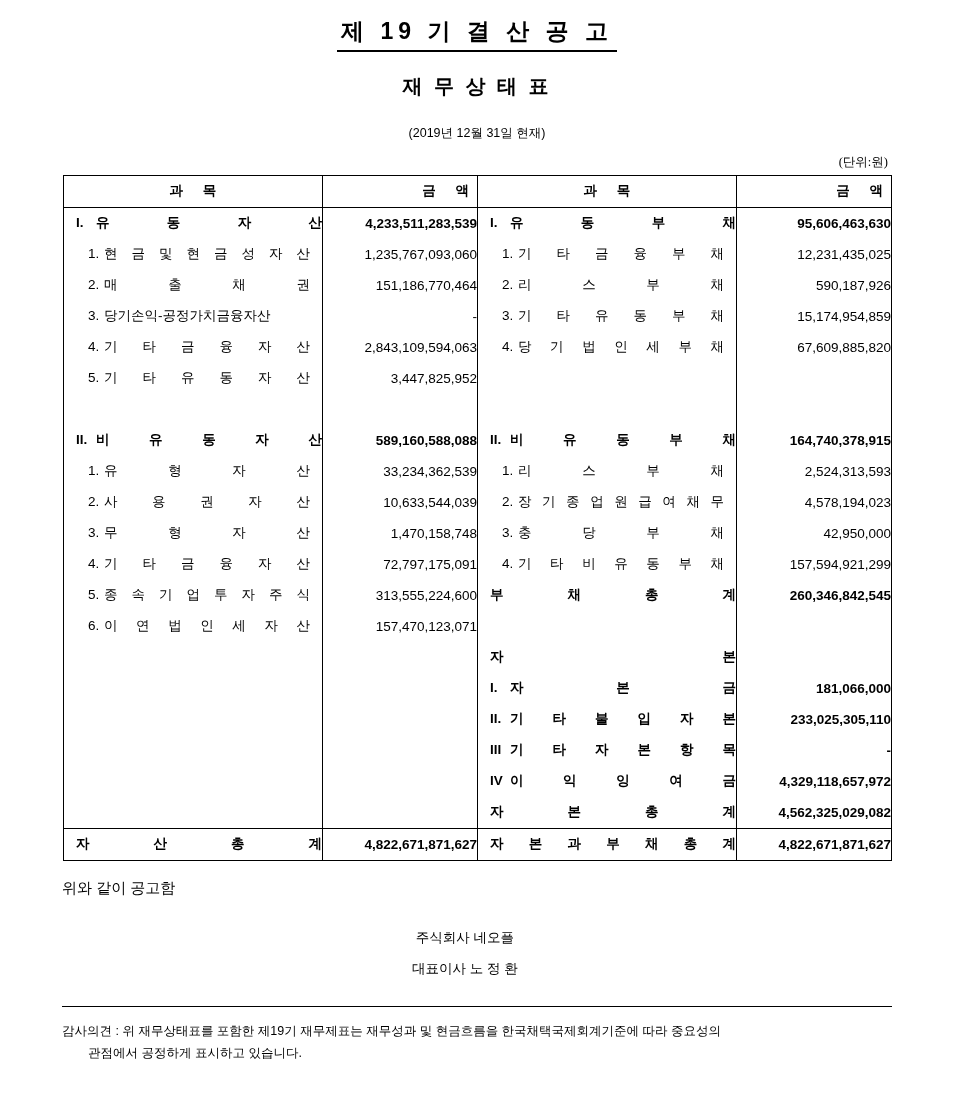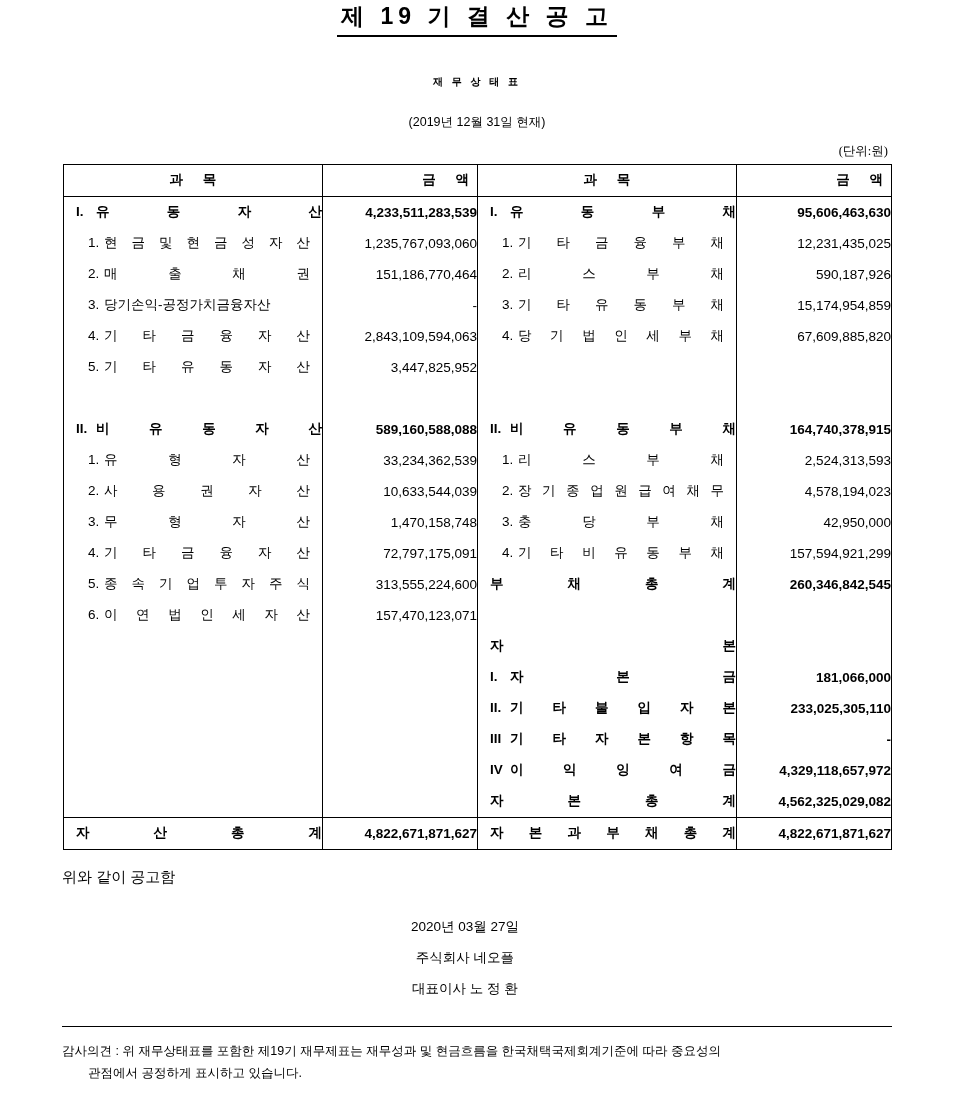--- a/index.html
+++ b/index.html
@@ -20,34 +20,34 @@
     height: 1094px;
     box-sizing: border-box;
   }
 
   
   .doc-title {
     text-align: center;
     font-size: 23px;
     font-weight: bold;
     letter-spacing: 5px;
-    padding-top: 3px;
+    padding-top: 18px;
     line-height: 1.2;
   }
   .doc-title .title-inner {
     display: inline-block;
     border-bottom: 2px solid #000;
     padding: 0 4px 4px 4px;
   }
   .subtitle {
     text-align: center;
-    font-size: 10px;
+    font-size: 20px;
     font-weight: bold;
     letter-spacing: 3px;
-    margin-top: 38px;
+    margin-top: 21px;
   }
   .asof {
     text-align: center;
     font-size: 12.5px;
     margin-top: 25px;
     letter-spacing: 0px;
   }
   .unit-note {
     text-align: right;
     font-size: 12.5px;
@@ -461,21 +461,20 @@
           </td>
           <td class="amt vr-thin">4,822,671,871,627</td>
         </tr>
       </tfoot>
     </table>
   </div>
 
   <div class="notice">위와 같이 공고함</div>
 
   <div class="sign-block">
-    <div>2020년 03월 27일</div>
     <div>주식회사 네오플</div>
     <div>대표이사 노 정 환</div>
   </div>
 
   <hr class="rule">
 
   <div class="audit">
     <div>감사의견 : 위 재무상태표를 포함한 제19기 재무제표는 재무성과 및 현금흐름을 한국채택국제회계기준에 따라 중요성의</div>
     <div class="l2">관점에서 공정하게 표시하고 있습니다.</div>
   </div>

